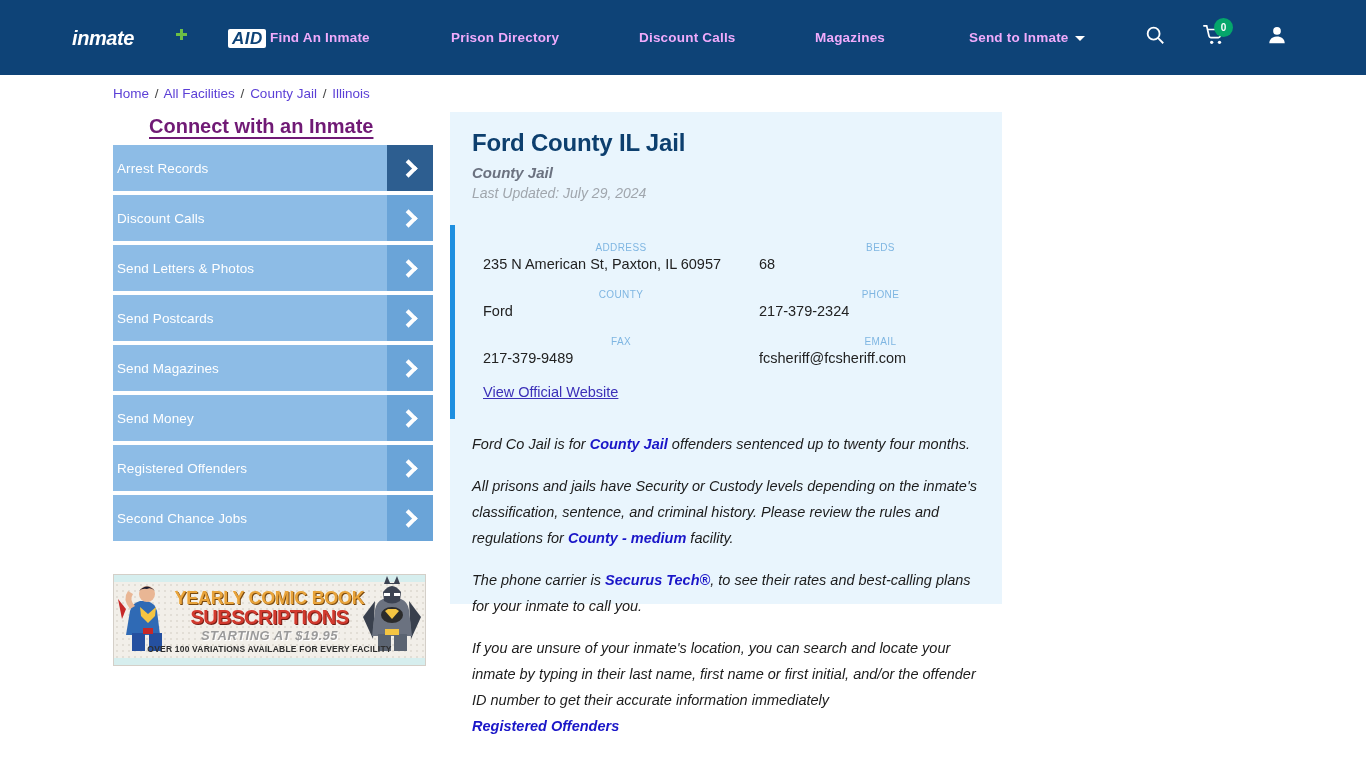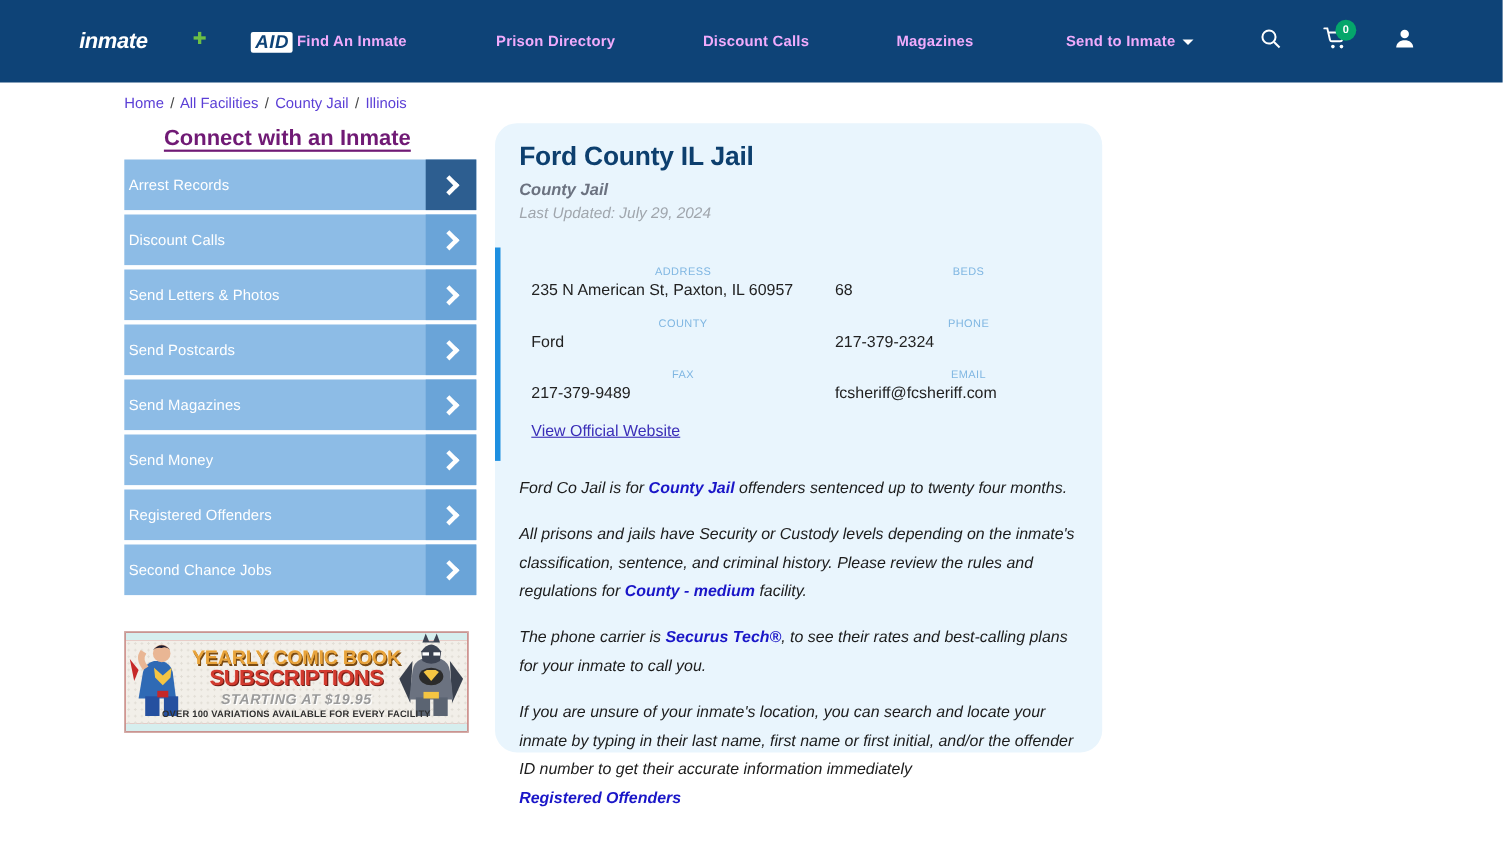--- a/index.html
+++ b/index.html
@@ -118,21 +118,21 @@
   .chev {
     width: 13px; height: 13px;
     border-top: 4px solid #ffffff; border-right: 4px solid #ffffff;
     transform: rotate(45deg); margin-left: -4px;
   }
 
   
   .ad {
     position: absolute; left: 113px; top: 574px;
     width: 313px; height: 92px;
-    background: #b91c1c;
+    background: #c4b5fd;
     border: 1px solid #d4cfc8;
     overflow: hidden;
   }
   .ad-strip-t, .ad-strip-b {
     position: absolute; left: 0; width: 100%; height: 7px; background: #d6eeee;
   }
   .ad-strip-t { top: 0; } .ad-strip-b { bottom: 0; }
   .ad-inner {
     position: absolute; inset: 7px 0; background: #f2efe9;
     background-image: radial-gradient(#e2ded6 1px, transparent 1px);
@@ -161,23 +161,22 @@
     position: absolute; top: 62px; left: 0; width: 100%;
     text-align: center; font-size: 8.5px; font-weight: bold;
     color: #2f2f2f; letter-spacing: 0.2px;
   }
   .hero-l { position: absolute; left: 2px; bottom: 7px; width: 62px; height: 72px; }
   .hero-r { position: absolute; right: 2px; bottom: 7px; width: 62px; height: 76px; }
 
   
   .panel {
     position: absolute; left: 450px; top: 112px;
-    width: 552px; height: 572px;
+    width: 552px; height: 492px;
     background: #e9f5fd;
-    border-radius: 20px;
   }
   .panel-head { padding: 17px 0 0 22px; }
   .panel-title {
     font-size: 24px; font-weight: bold; color: #0d3f6e;
     letter-spacing: -0.2px; margin: 0;
   }
   .panel-sub {
     font-size: 15px; font-weight: bold; font-style: italic;
     color: #6b7280; margin: 7px 0 0 0;
   }

